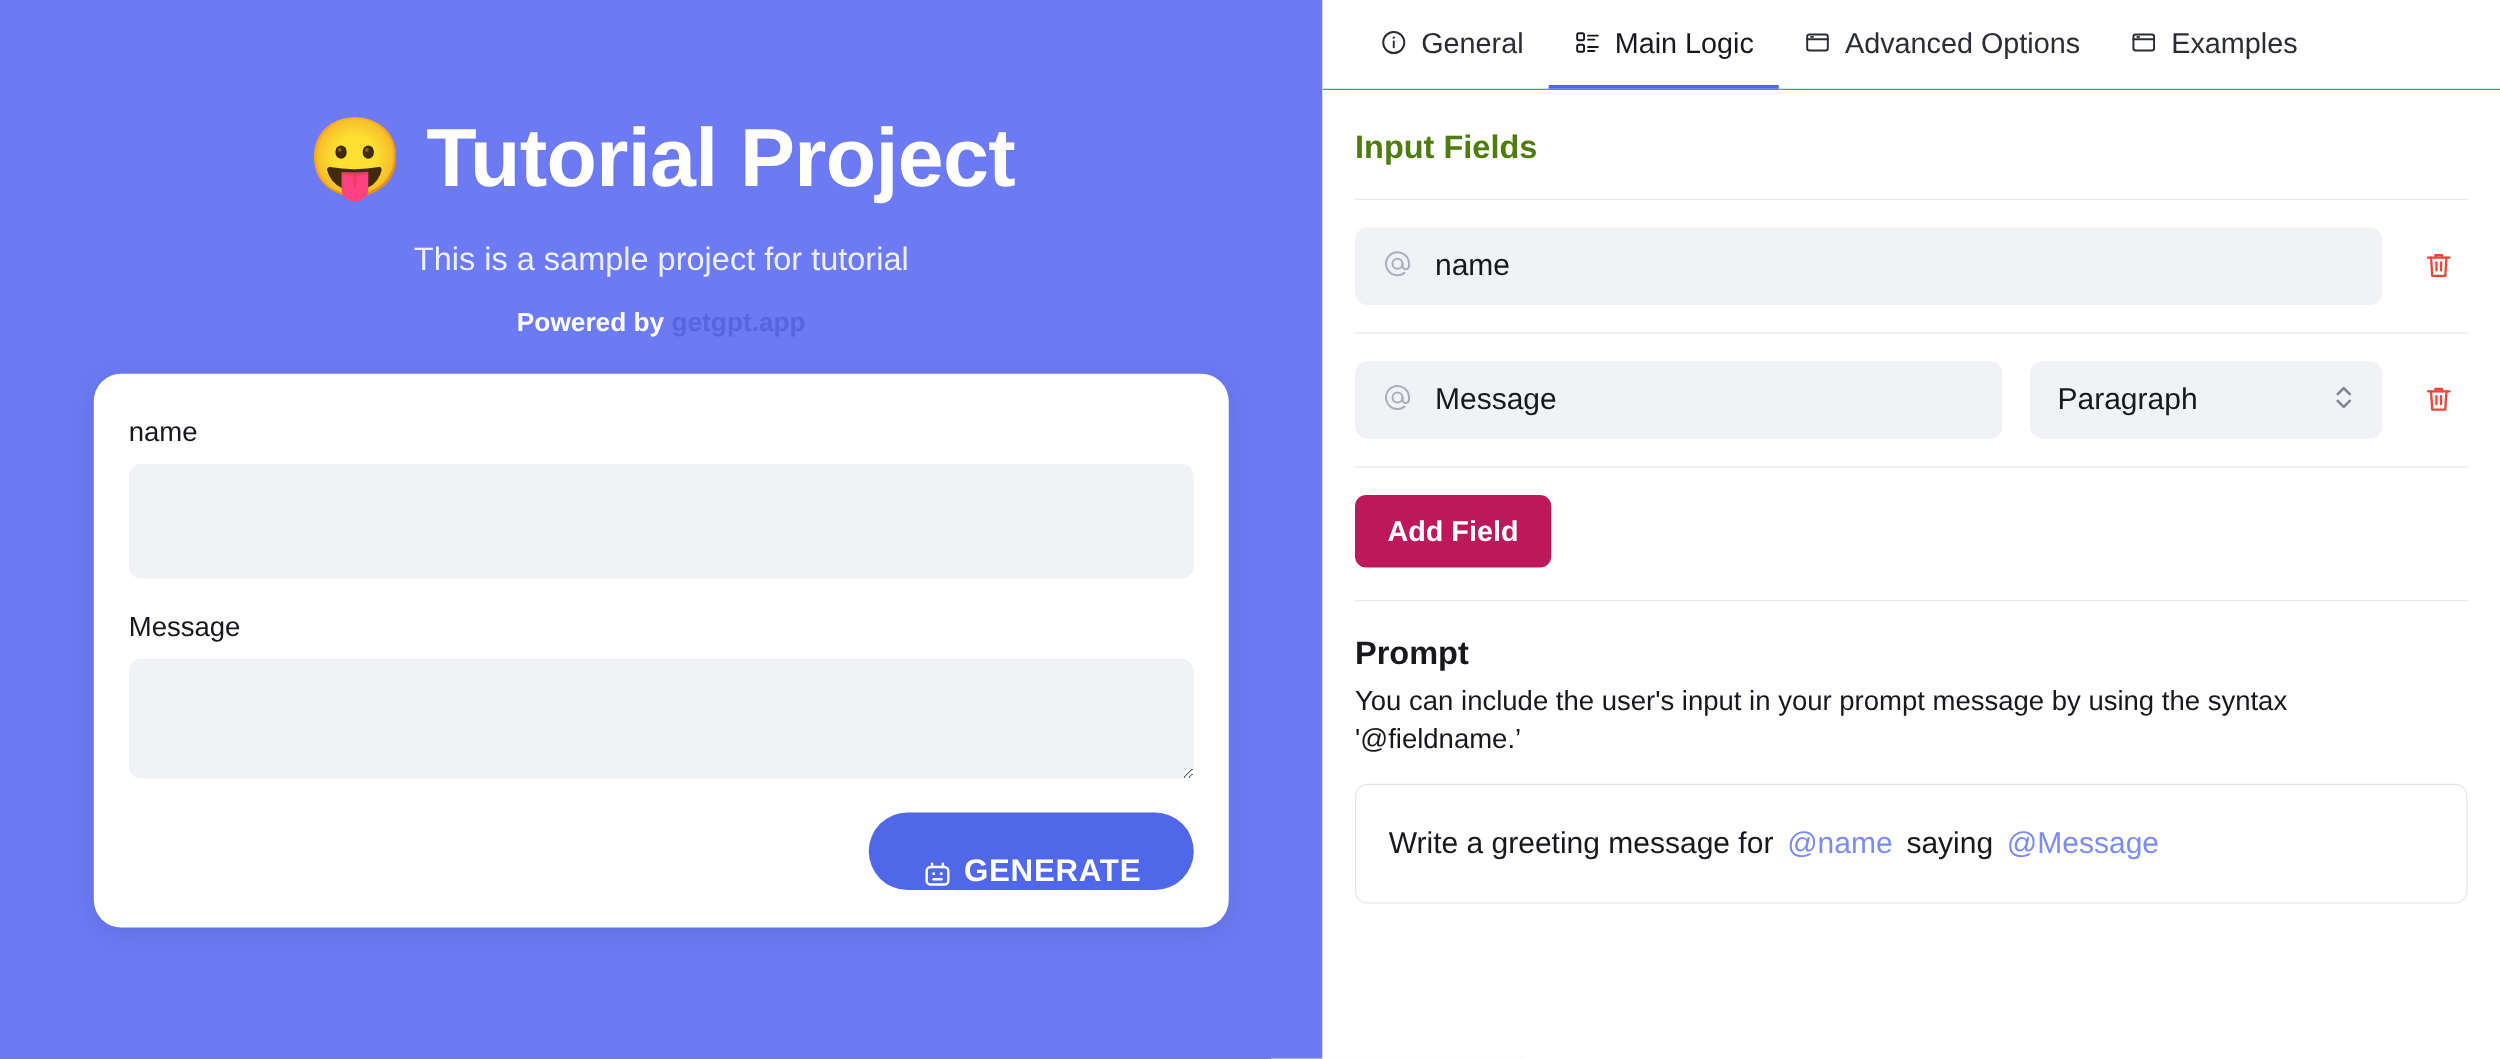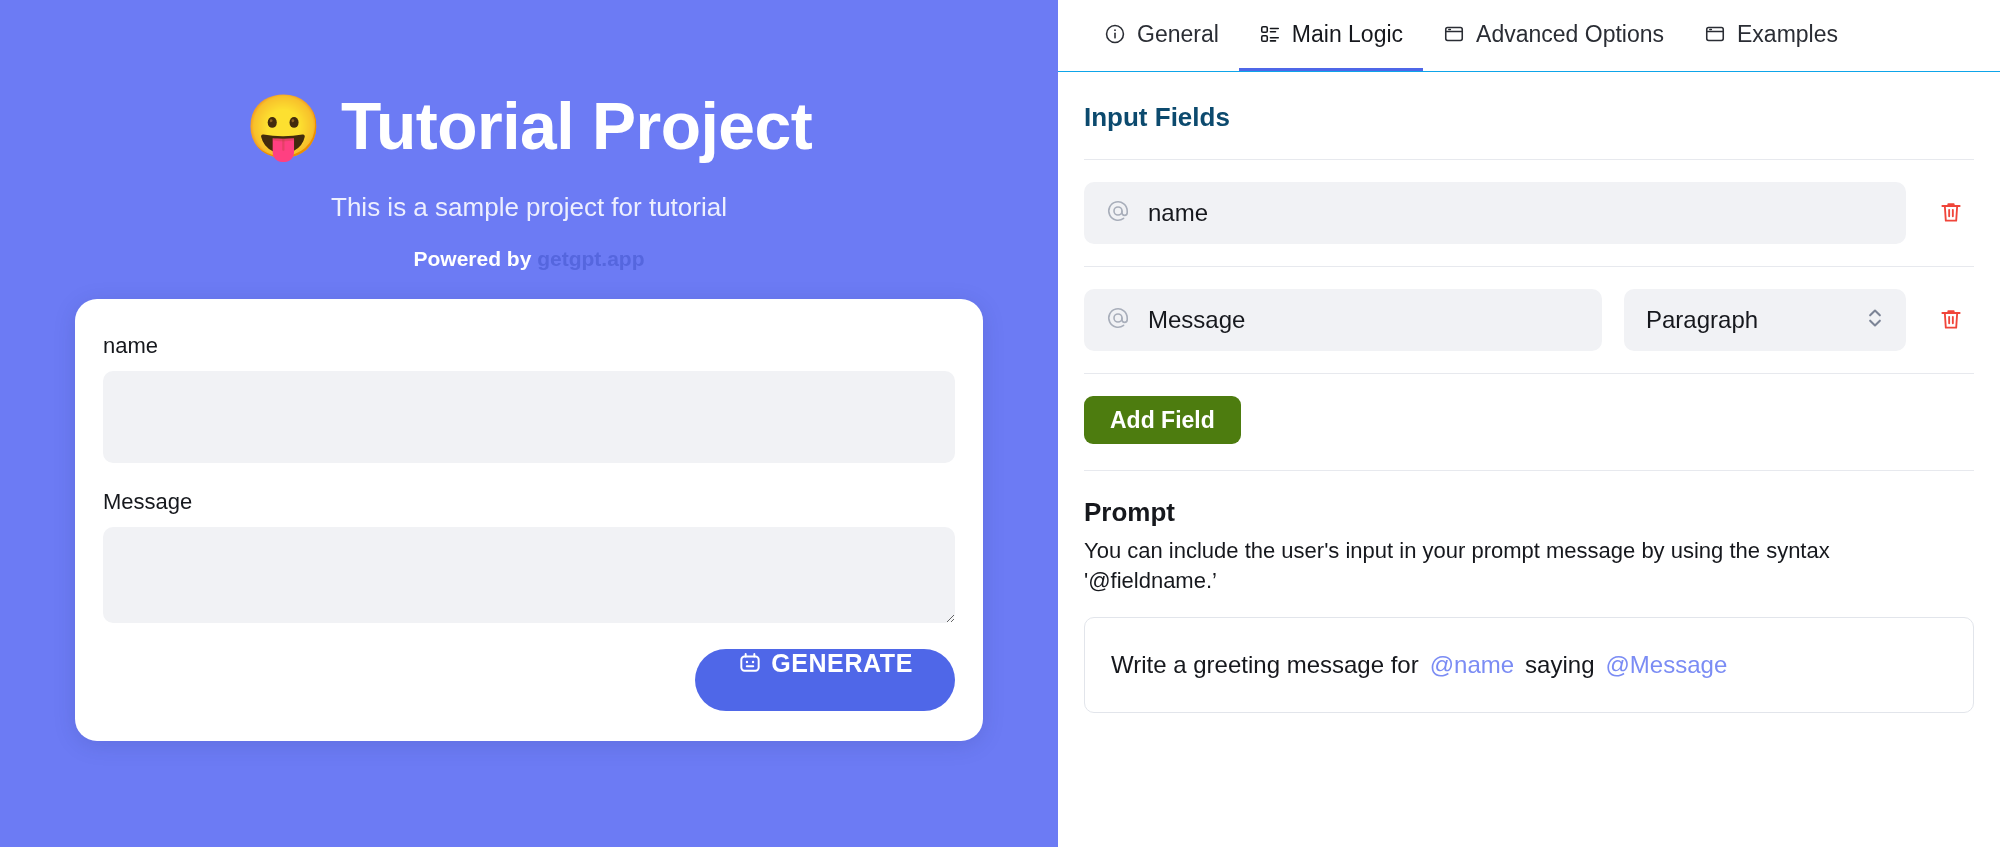--- a/index.html
+++ b/index.html
@@ -45,21 +45,21 @@
     font-size: 22px; color: #16181d; font-weight: 500; margin-bottom: 12px;
   }
   .fld-box {
     width: 100%; height: 92px;
     background: #F1F2F5; border: none; border-radius: 10px;
     margin-bottom: 26px;
   }
   .fld-box.tall { height: 96px; margin-bottom: 22px; }
   .gen-row { display: flex; justify-content: flex-end; }
   .gen-btn {
-    display: flex; align-items: flex-start; gap: 8px;
+    display: flex; align-items: flex-end; gap: 8px;
     background: #4F67E8; color: #fff;
     border: none; border-radius: 40px;
     padding: 0 42px; height: 62px;
     font-size: 25px; font-weight: 700; letter-spacing: .6px;
     font-family: "Liberation Sans", sans-serif;
     cursor: pointer;
   }
   .robot-ico { width: 26px; height: 26px; display: block; }
 
   
@@ -79,21 +79,21 @@
     height: 71px; padding: 0 20px;
     font-size: 23px; color: #2a2d34; font-weight: 400;
     cursor: pointer; border-bottom: 3px solid transparent;
     background: none; font-family: "Liberation Sans", sans-serif;
   }
   .tab.active { color: #16181d; border-bottom-color: #4F67E8; }
   .tab svg { display: block; }
 
   .panel-body { padding: 0 26px; overflow: hidden; }
   .sec-title {
-    font-size: 26px; font-weight: 700; color: #0c4a6e;
+    font-size: 26px; font-weight: 700; color: #4d7c0f;
     padding: 30px 0 26px 0;
   }
   .rule { height: 1px; background: #E7E9EE; width: 100%; }
 
   .field-row {
     display: flex; align-items: center; gap: 22px;
     padding: 22px 0;
   }
   .name-box {
     flex: 1 1 auto; height: 62px;
@@ -113,22 +113,22 @@
   .type-txt { font-size: 24px; color: #16181d; }
   .chev { width: 18px; height: 28px; color: #7C8496; flex: 0 0 18px; }
   .del-btn {
     flex: 0 0 46px; display: flex; align-items: center; justify-content: center;
     background: none; border: none; cursor: pointer; padding: 0;
   }
   .trash { width: 26px; height: 26px; color: #F0453A; }
 
   .add-wrap { padding: 22px 0 26px 0; }
   .add-btn {
-    background: #4d7c0f; color: #fff; border: none;
-    border-radius: 9px; height: 48px; padding: 0 26px;
+    background: #be185d; color: #fff; border: none;
+    border-radius: 9px; height: 58px; padding: 0 26px;
     font-size: 23px; font-weight: 700; cursor: pointer;
     font-family: "Liberation Sans", sans-serif;
   }
 
   .prompt-title {
     font-size: 26px; font-weight: 700; color: #16181d;
     padding: 26px 0 8px 0;
   }
   .prompt-help {
     font-size: 22px; color: #16181d; line-height: 1.35;

